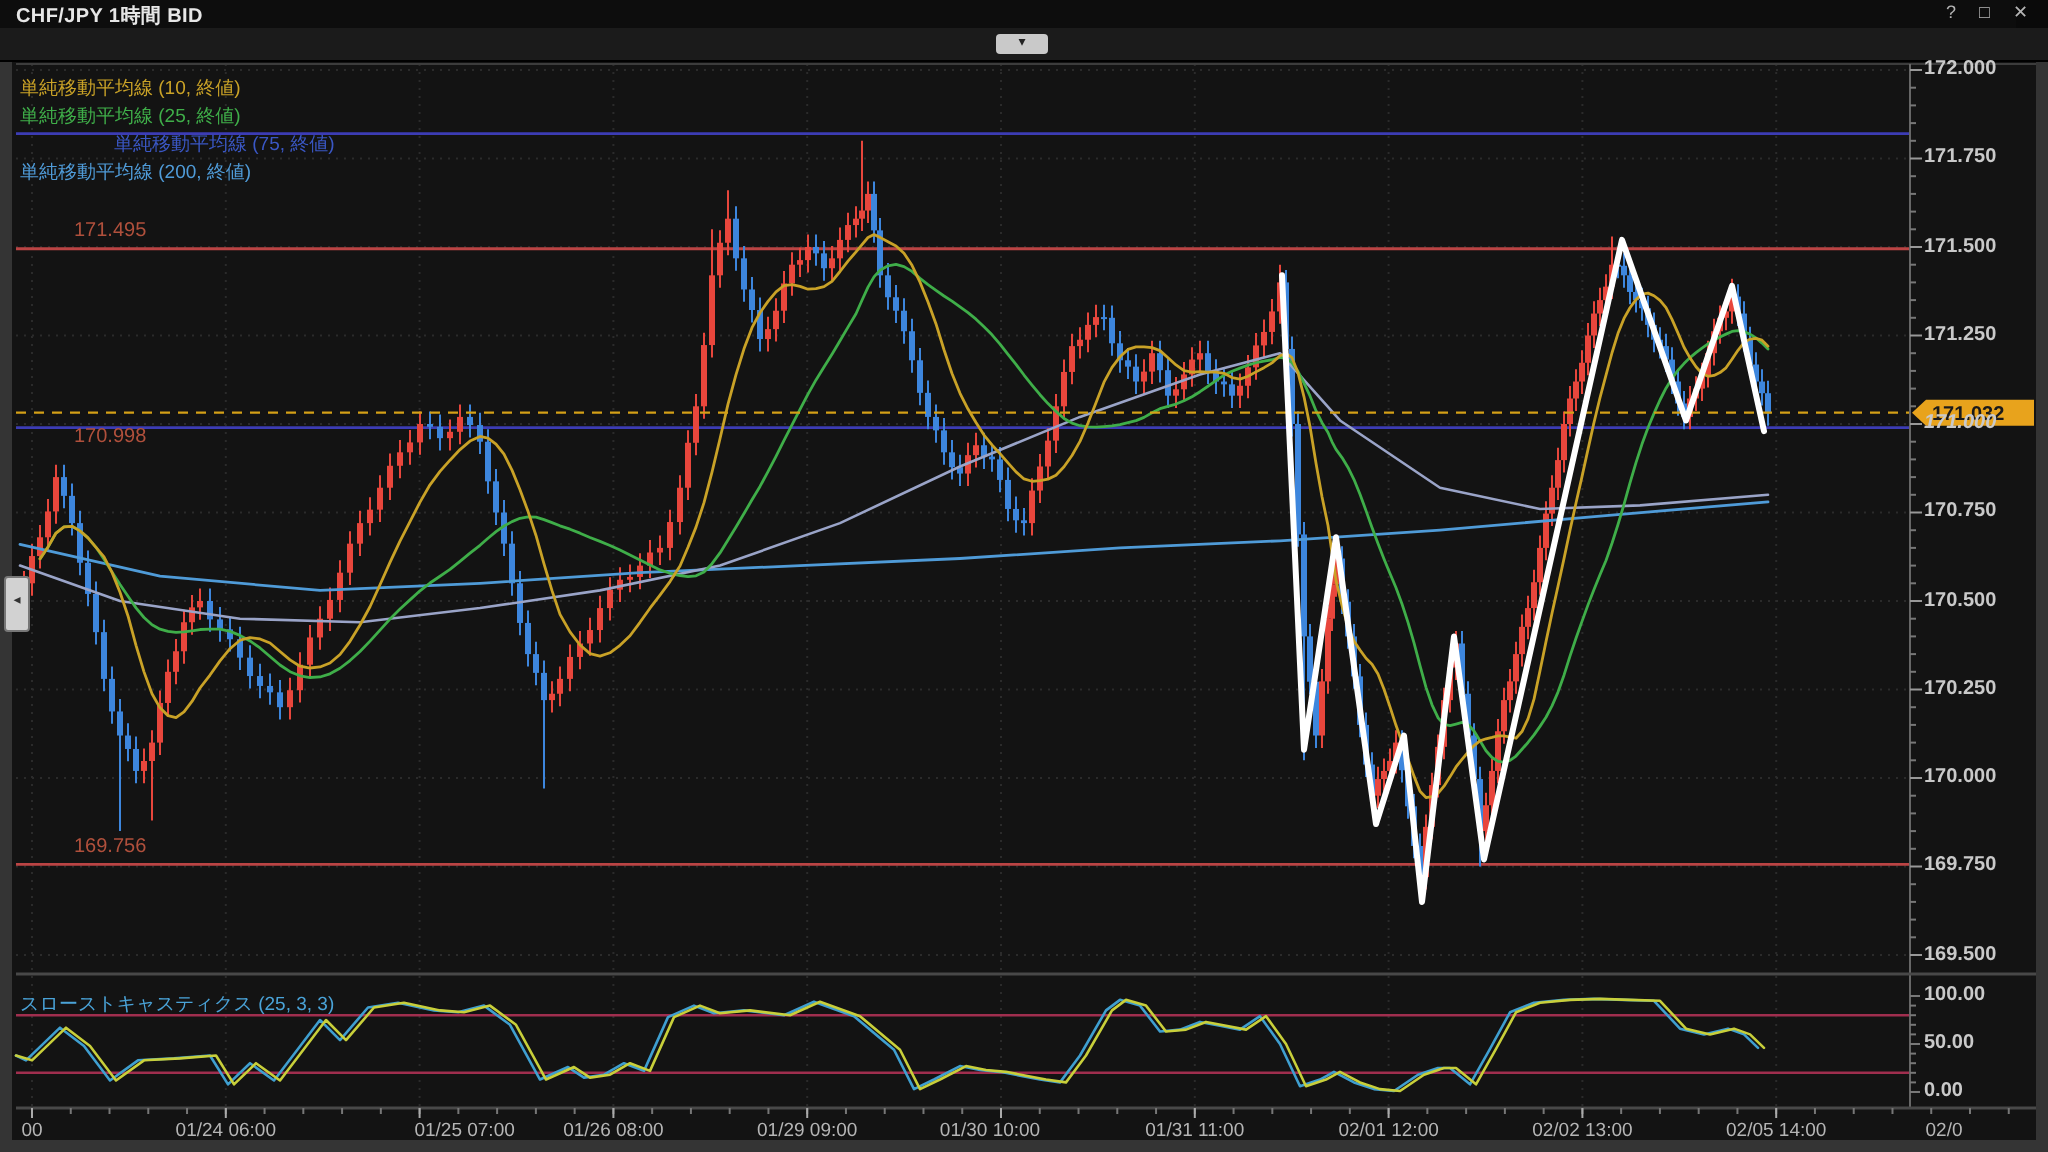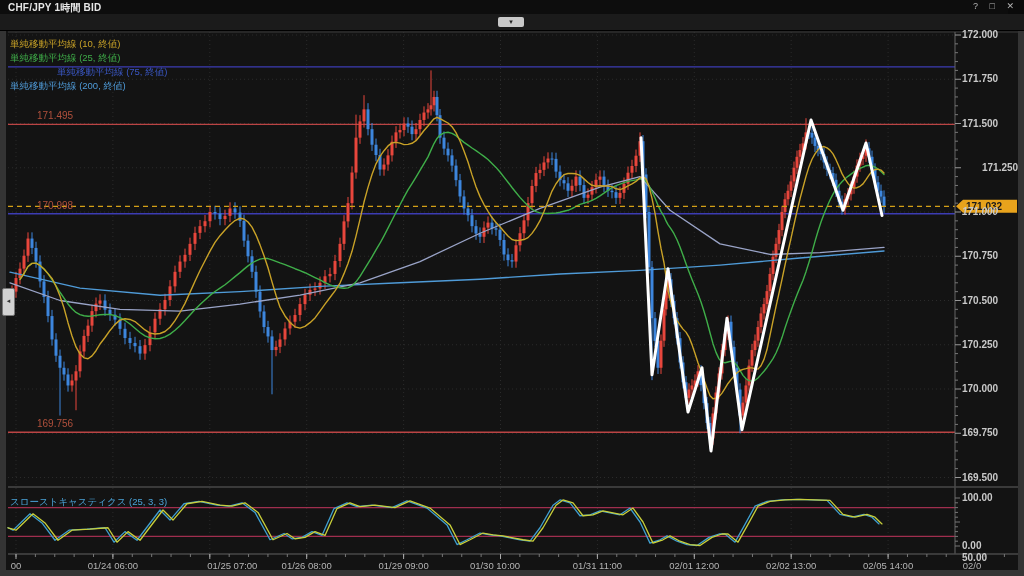--- a/index.html
+++ b/index.html
@@ -691,21 +691,21 @@
   <div class="labels">
     <div class="legend-item" style="top:38px"><span class="t" style="color: rgb(201, 162, 39);">単純移動平均線 (10, 終値)</span></div>
     <div class="legend-item" style="top:52px"><span class="t" style="color: rgb(63, 174, 73);">単純移動平均線 (25, 終値)</span></div>
     <div class="legend-item" style="top:66px"><span class="t" style="color: rgb(58, 87, 196); margin-left: 47px;">単純移動平均線 (75, 終値)</span></div>
     <div class="legend-item" style="top:80px"><span class="t" style="color: rgb(79, 155, 216);">単純移動平均線 (200, 終値)</span></div>
     <div class="stoch-label" style="color: rgb(74, 163, 216);"><span>スローストキャスティクス (25, 3, 3)</span></div>
     <div id="ylabs">
         <div class="ylab" style="top: 29px;">172.000</div>
         <div class="ylab" style="top: 73.25px;">171.750</div>
         <div class="ylab" style="top: 117.5px;">171.500</div>
-        <div class="ylab" style="top: 161.75px; margin-left: 20px;">171.250</div>
+        <div class="ylab" style="top: 161.75px;">171.250</div>
         <div class="ylab" style="top: 206px; font-style: italic;">171.000</div>
         <div class="ylab" style="top: 250.25px;">170.750</div>
         <div class="ylab" style="top: 294.5px;">170.500</div>
         <div class="ylab" style="top: 338.75px;">170.250</div>
         <div class="ylab" style="top: 383px;">170.000</div>
         <div class="ylab" style="top: 427.25px;">169.750</div>
         <div class="ylab" style="top: 471.5px;">169.500</div>
       </div>
     <div id="xlabs">
         <div class="xlab" style="left: 16px; text-align: center;">00</div>
@@ -715,22 +715,22 @@
         <div class="xlab" style="left: 403.6px;">01/29 09:00</div>
         <div class="xlab" style="left: 495px;">01/30 10:00</div>
         <div class="xlab" style="left: 597.4px;">01/31 11:00</div>
         <div class="xlab" style="left: 694.3px;">02/01 12:00</div>
         <div class="xlab" style="left: 791.2px;">02/02 13:00</div>
         <div class="xlab" style="left: 888.1px;">02/05 14:00</div>
         <div class="xlab" style="left: 972px;">02/0</div>
       </div>
     <div id="linelabs">
         <div class="line-label" style="left: 37px; top: 110.385px;">171.495</div>
-        <div class="line-label" style="left: 37px; top: 200px;">170.998</div>
+        <div class="line-label" style="left: 37px; top: 213px;">170.998</div>
         <div class="line-label" style="left: 37px; top: 418.188px;">169.756</div>
       </div>
     <div id="stochlabs">
         <div class="ylab" style="top: 492px;">100.00</div>
-        <div class="ylab" style="top: 516px; margin-top: 36px;">50.00</div>
+        <div class="ylab" style="top: 516px;">50.00</div>
         <div class="ylab" style="top: 540px;">0.00</div>
       </div>
   </div>
 </div>
 
 </body></html>

